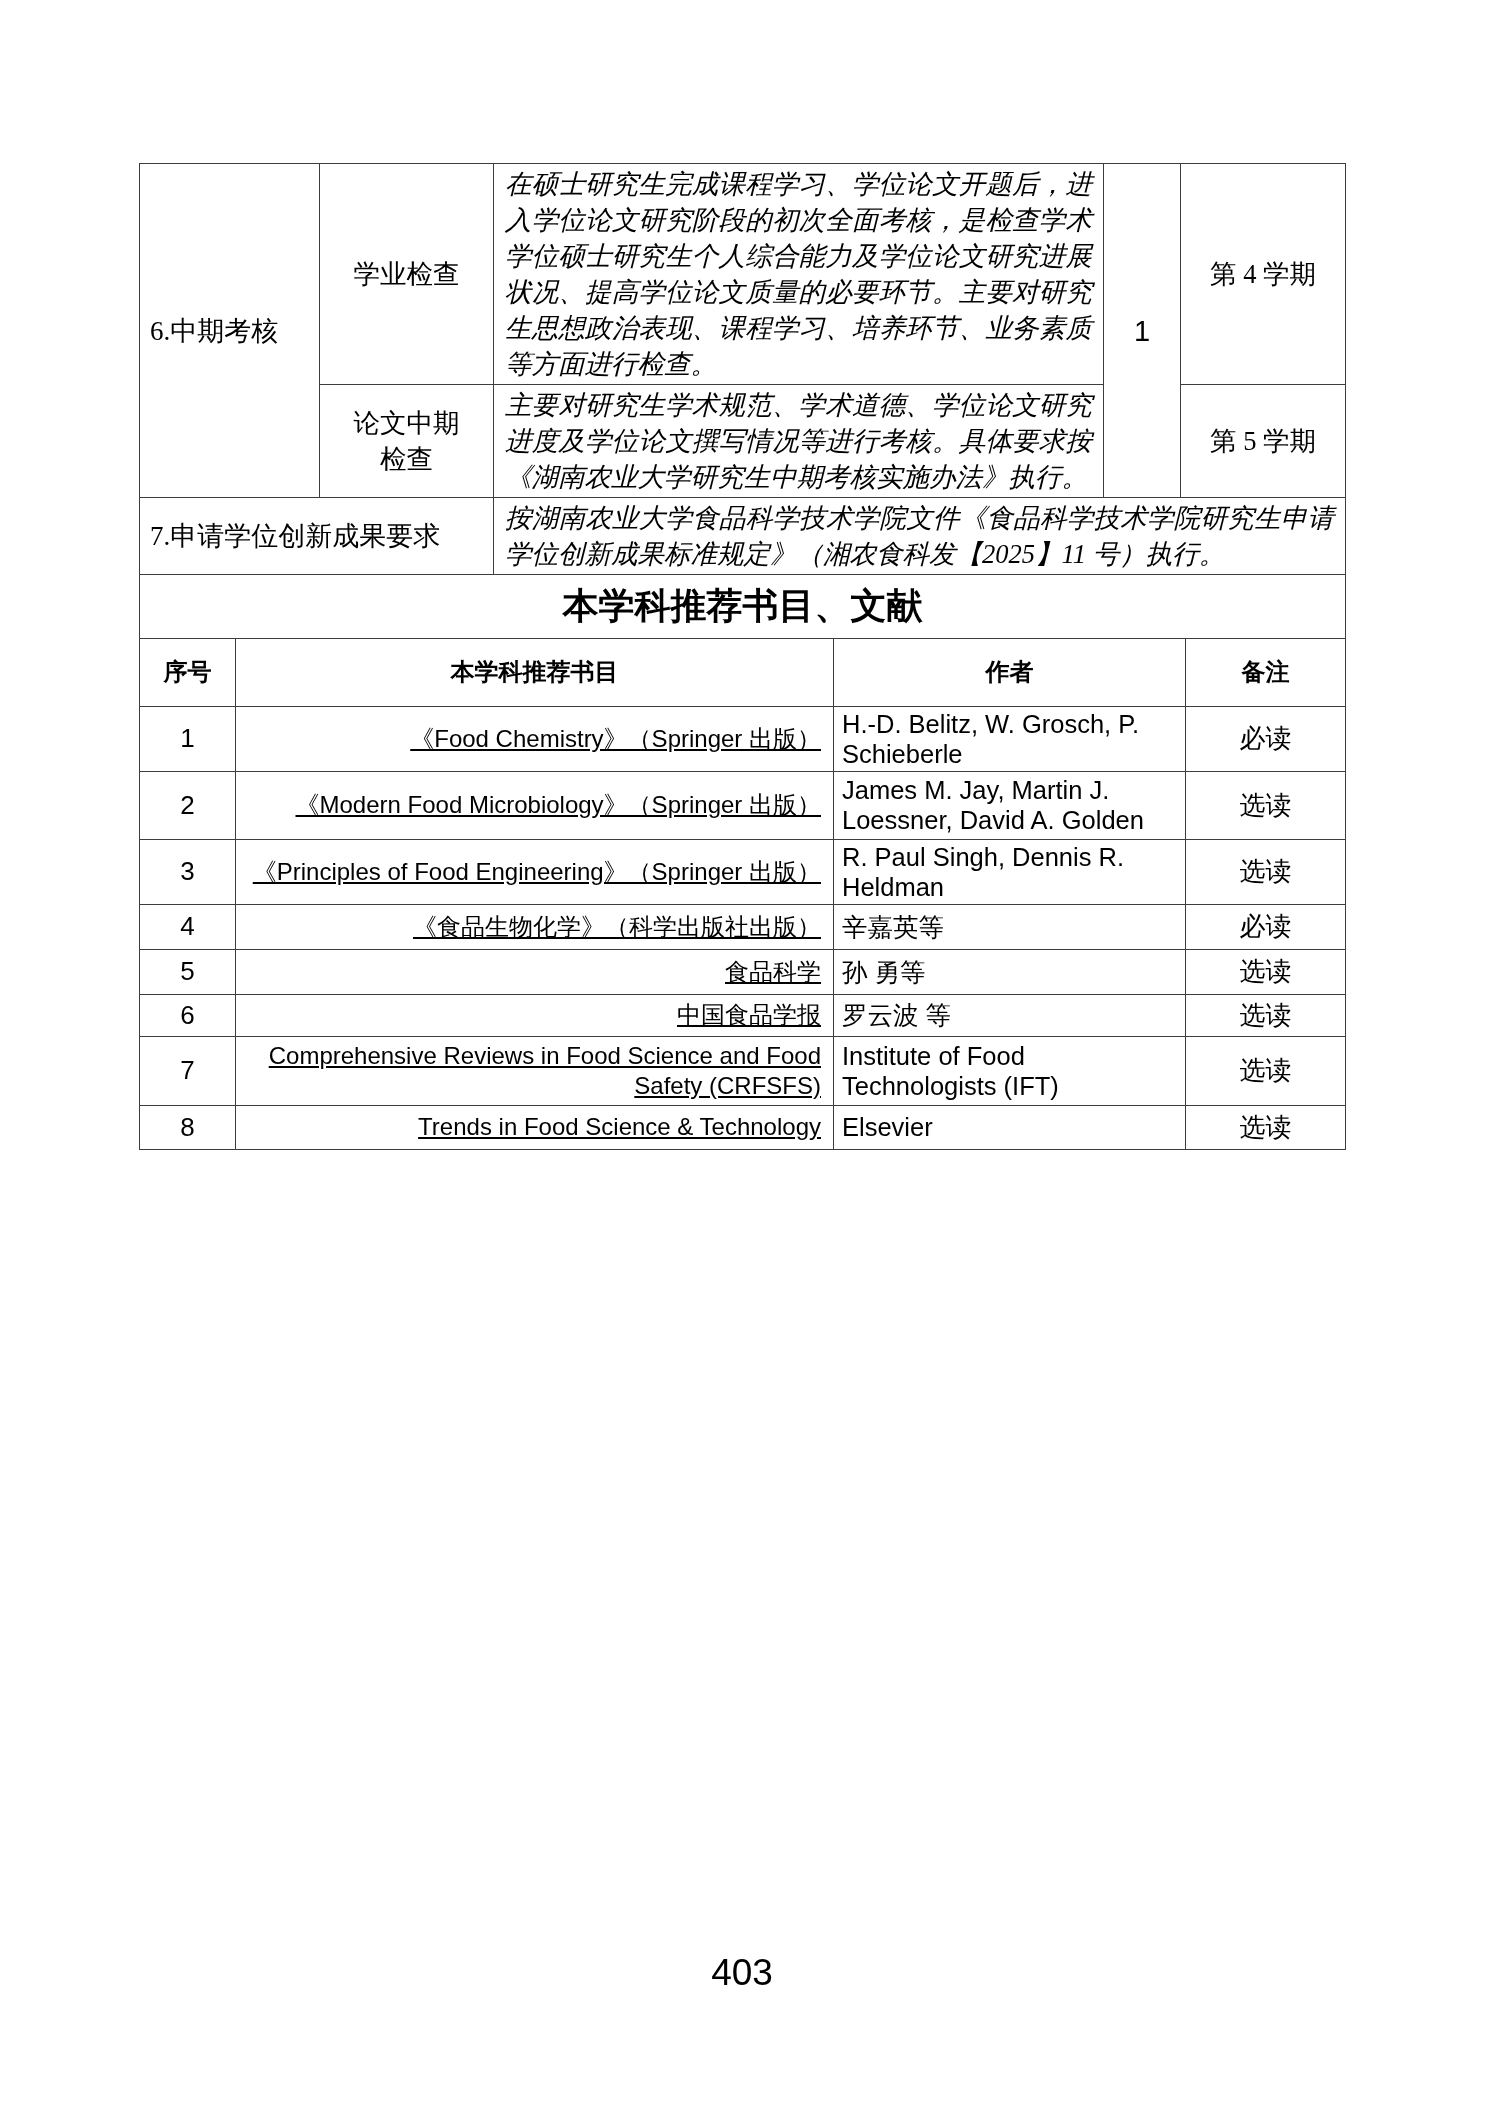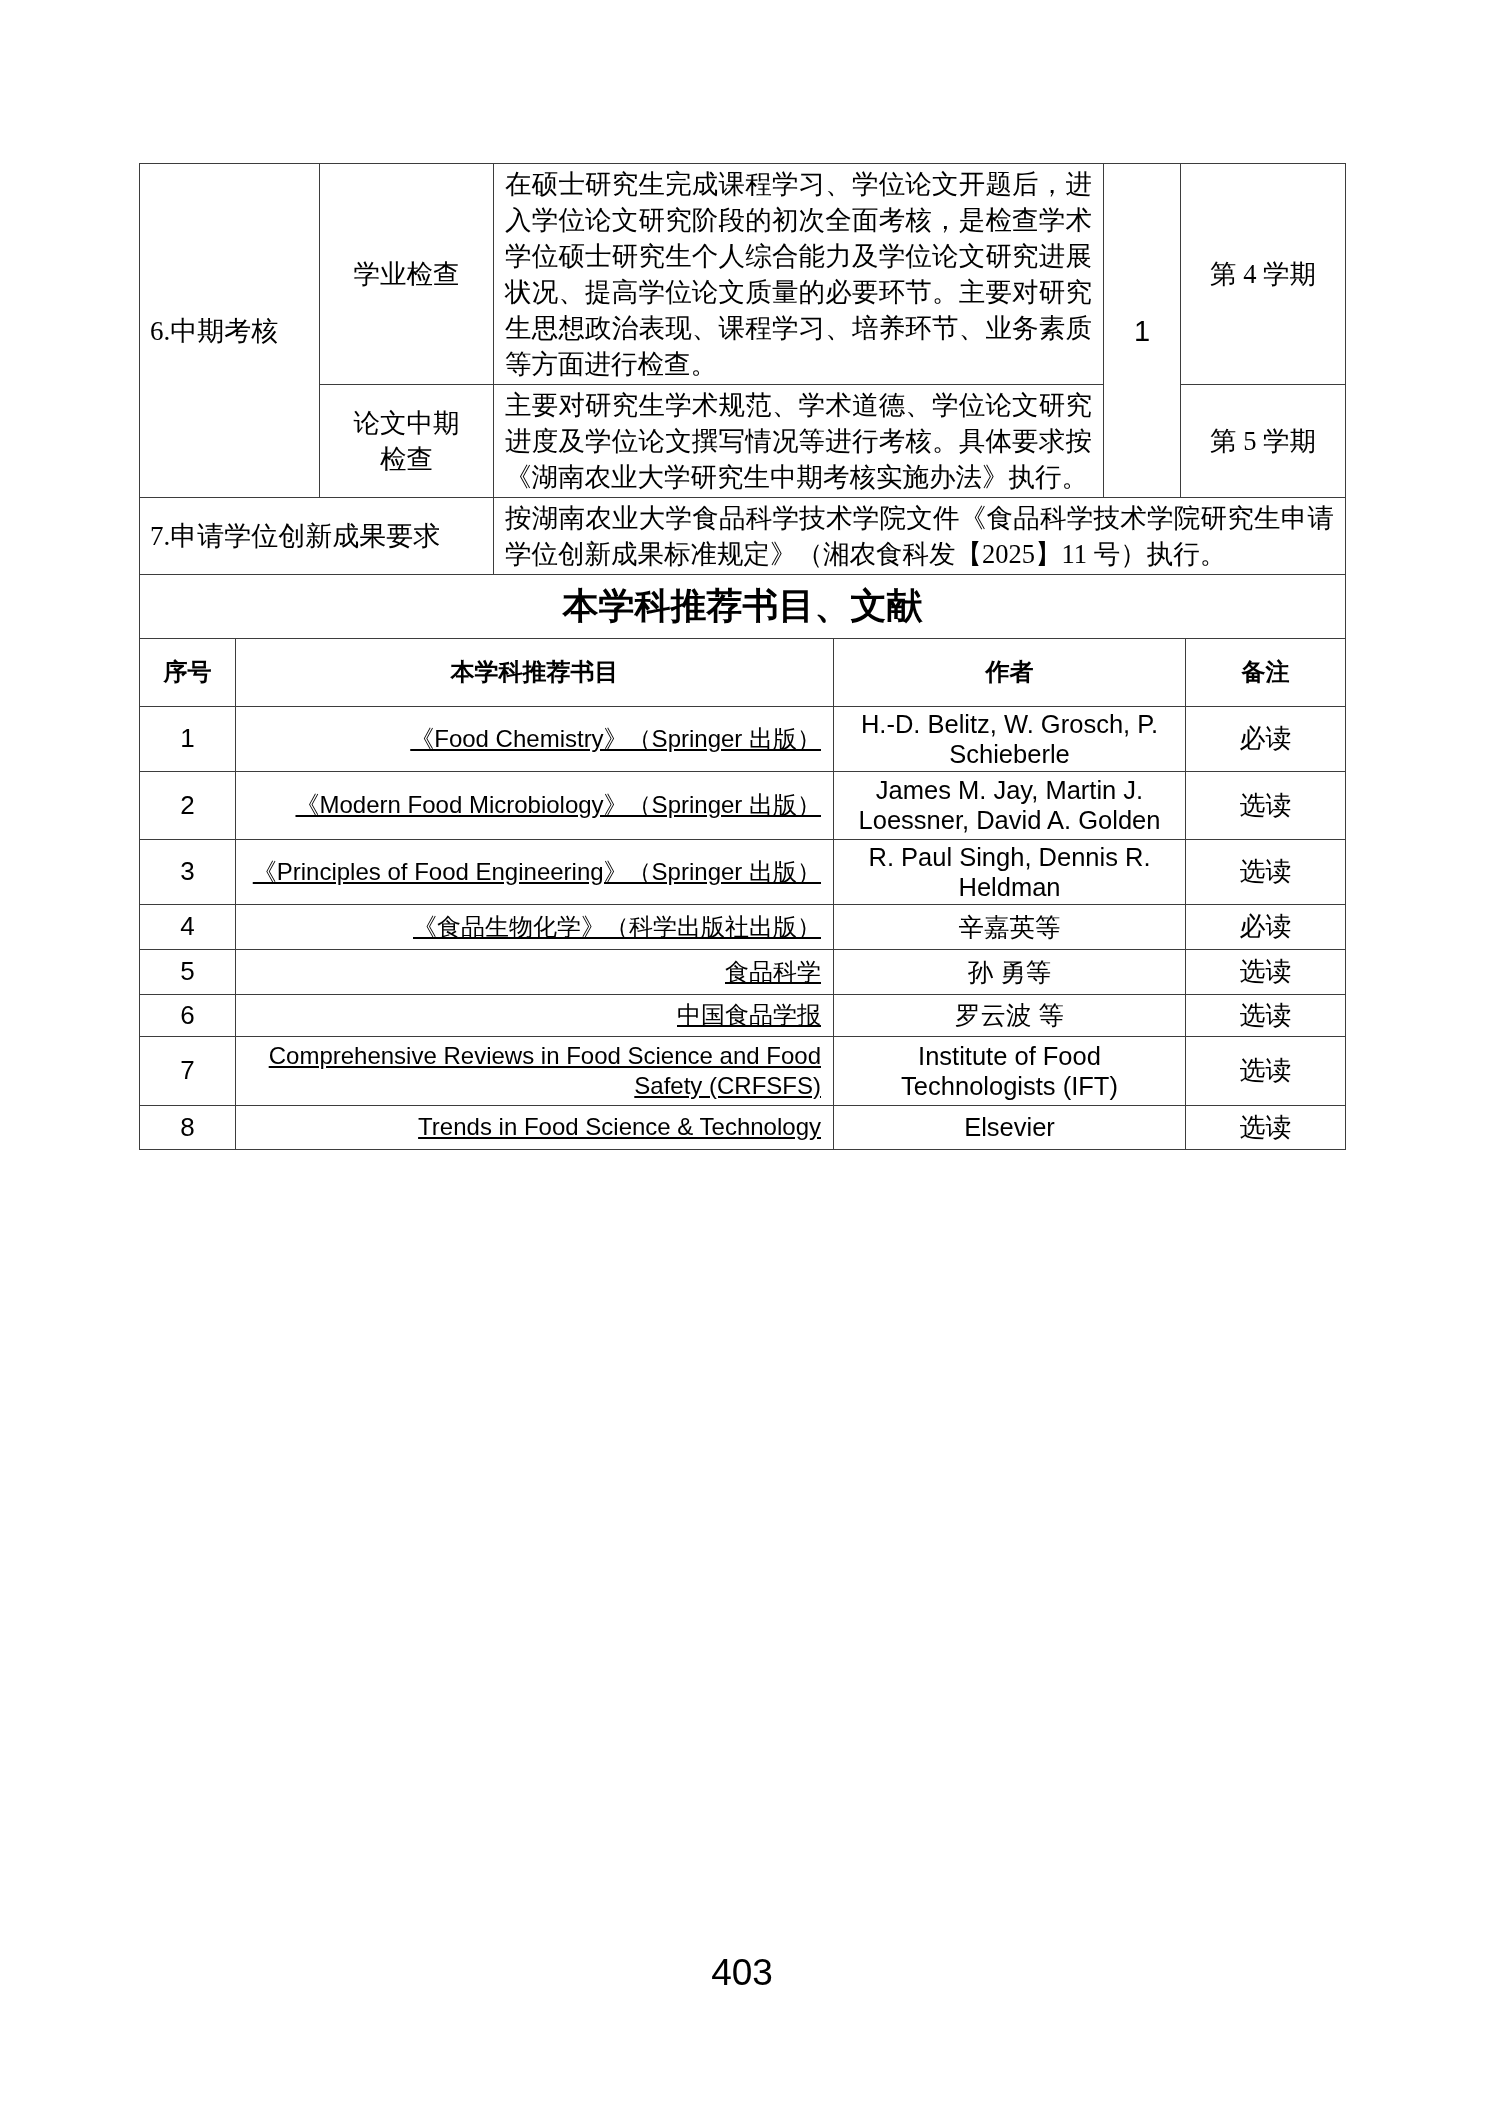--- a/index.html
+++ b/index.html
@@ -22,37 +22,37 @@
   td, th {
     border:1.5px solid #3d3d3d;
     vertical-align:middle;
     padding:0;
     overflow:hidden;
   }
   
   .t-top { font-size:26.5px; line-height:36px; }
   .t-top .c-label   { text-align:left; padding:0 6px 0 10px; font-size:27px; }
   .t-top .c-sub     { text-align:center; }
-  .t-top .c-desc    { text-align:justify; padding:2px 11px; }
+  .t-top .c-desc    { text-align:justify; padding:2px 11px;font-style:italic; }
   .t-top .c-count   { text-align:center; font-family:"Liberation Sans", sans-serif; font-size:29px; }
   .t-top .c-sem     { text-align:center; white-space:nowrap; }
   .t-top .r1 { height:217px; }
   .t-top .r2 { height:110px;margin-top:8px; }
   .t-top .r3 { height:72px; }
   
   .t-books { margin-top:-1.5px; font-size:26px; }
   .t-books .band {
     height:56px; text-align:center; font-weight:bold; font-size:36px;
   }
   .t-books .head td {
     height:62px; text-align:center; font-weight:bold; font-size:24px;
   }
   .t-books tbody .no   { text-align:center; font-family:"Liberation Sans", sans-serif; font-size:26px; }
   .t-books tbody .ti   { text-align:right; padding:2px 12px; font-family:"Liberation Sans", sans-serif; font-size:24px; line-height:30px;text-decoration:underline; }
-  .t-books tbody .au   { text-align:center; padding:2px 8px; font-family:"Liberation Sans", sans-serif; font-size:25.5px; line-height:30px; }
+  .t-books tbody .au   { padding:2px 8px; font-family:"Liberation Sans", sans-serif; font-size:25.5px; line-height:30px; }
   .t-books tbody .no2  { text-align:center; font-size:26px; }
   .t-books tbody tr:nth-child(1) { height:64px; }
   .t-books tbody tr:nth-child(2) { height:68px; }
   .t-books tbody tr:nth-child(3) { height:63px; }
   .t-books tbody tr:nth-child(4) { height:45px; }
   .t-books tbody tr:nth-child(5) { height:45px; }
   .t-books tbody tr:nth-child(6) { height:42px; }
   .t-books tbody tr:nth-child(7) { height:69px; }
   .t-books tbody tr:nth-child(8) { height:44px; }
   

